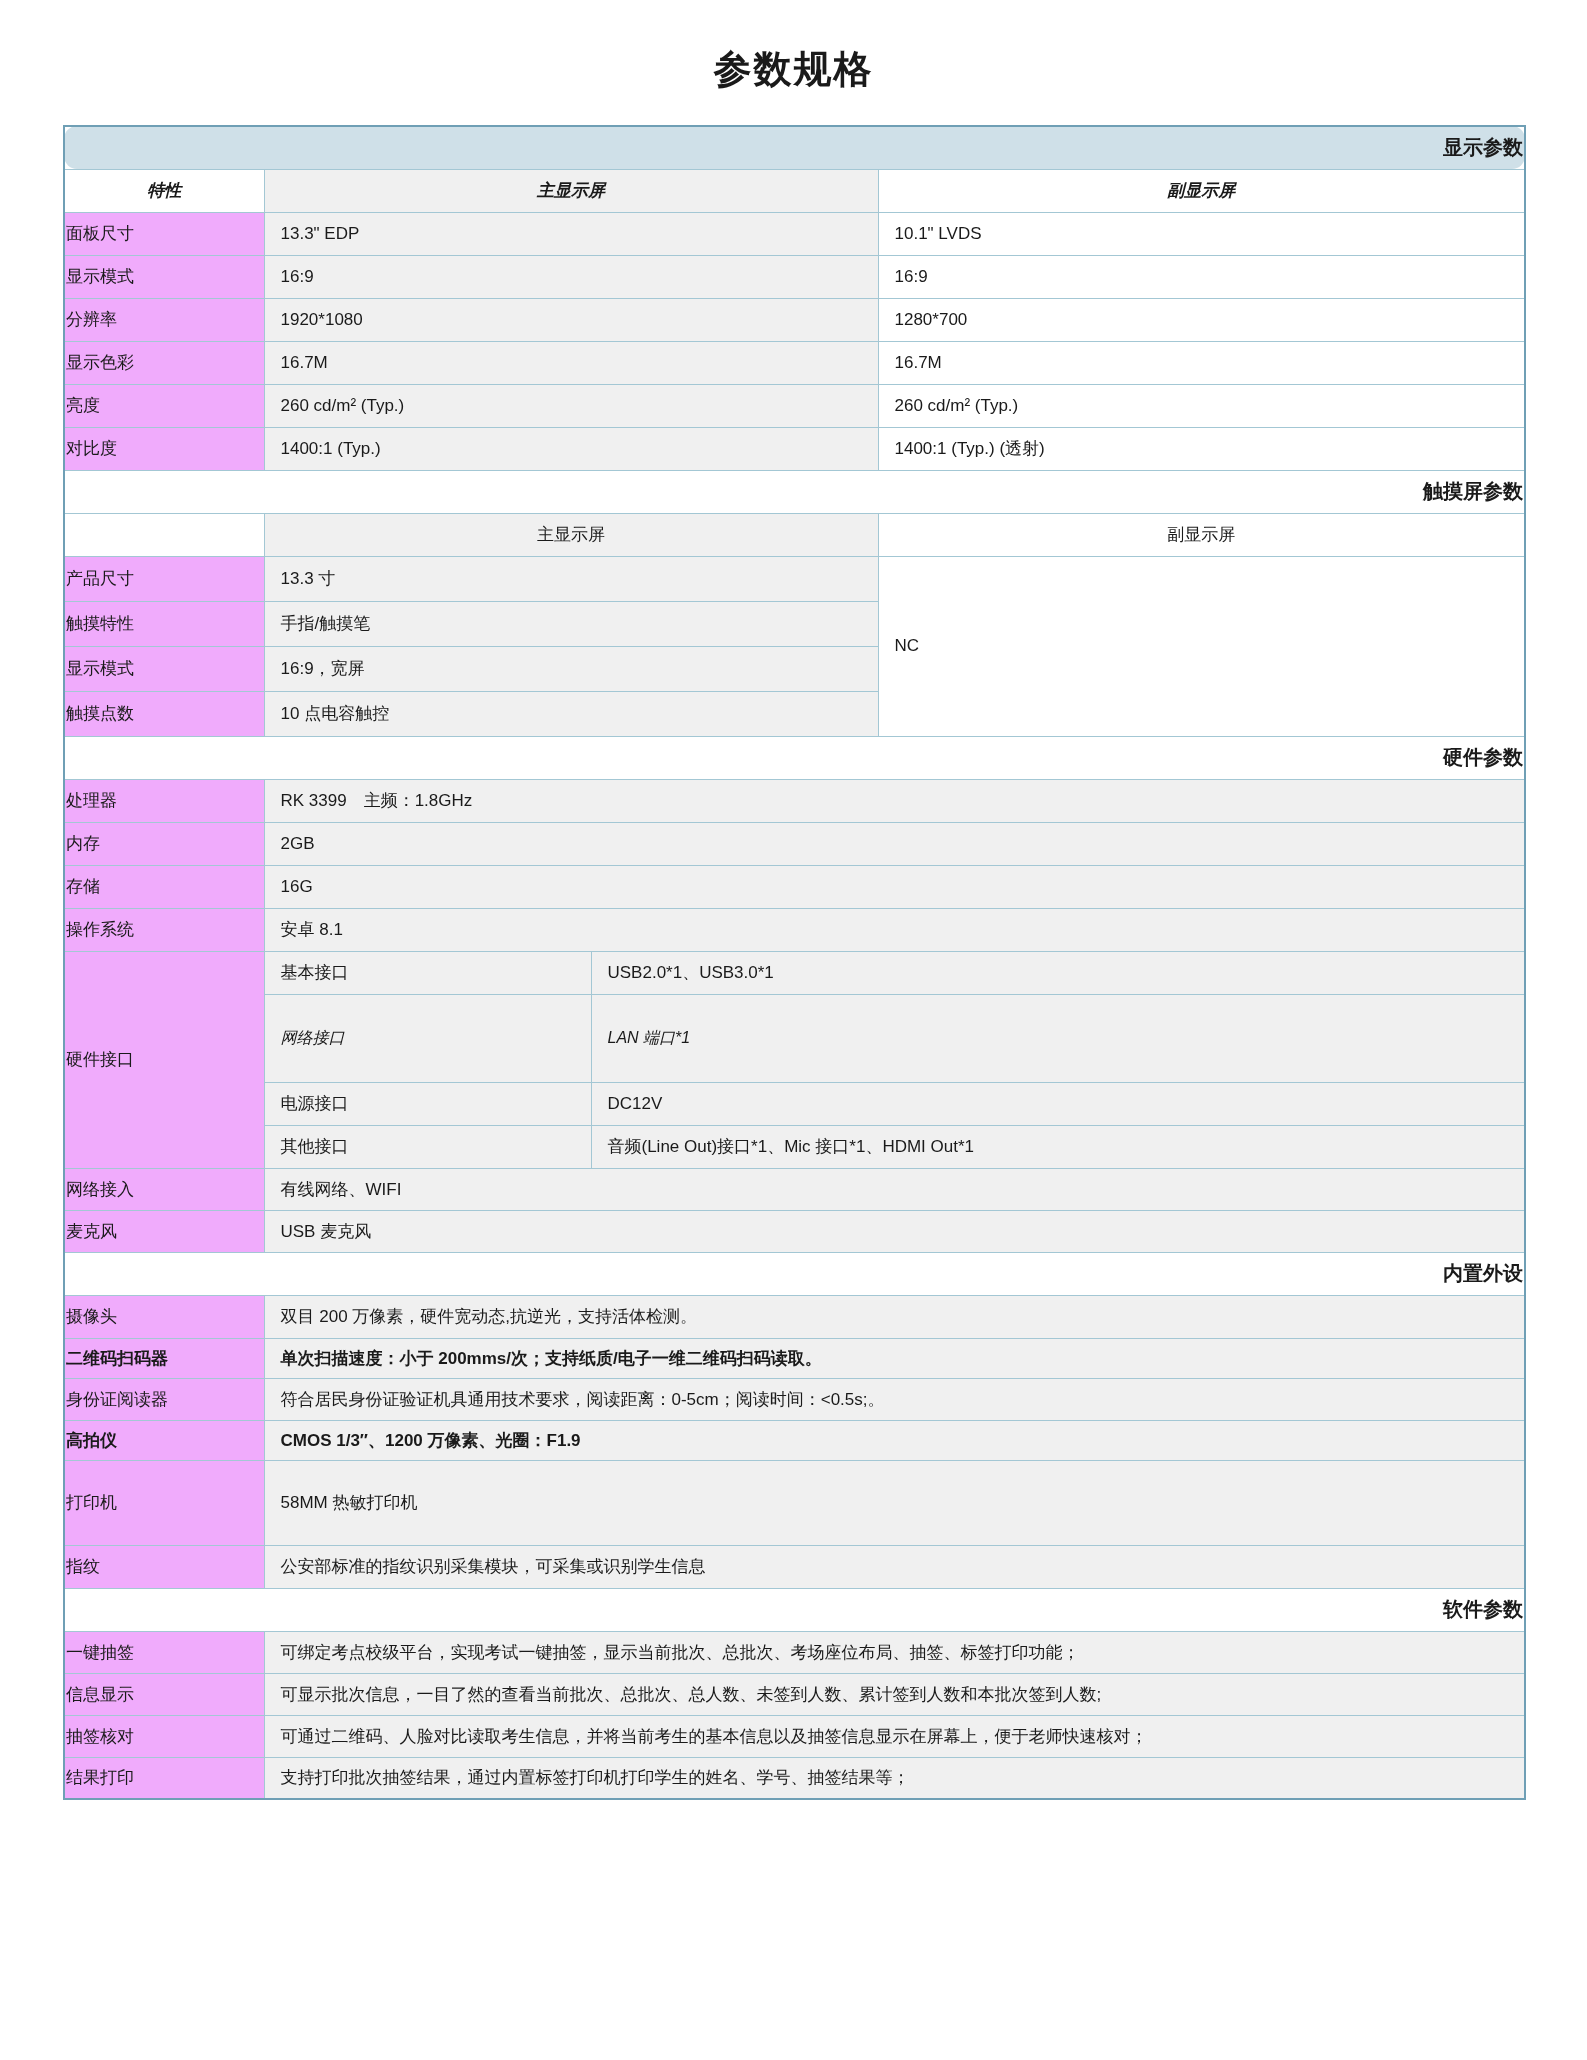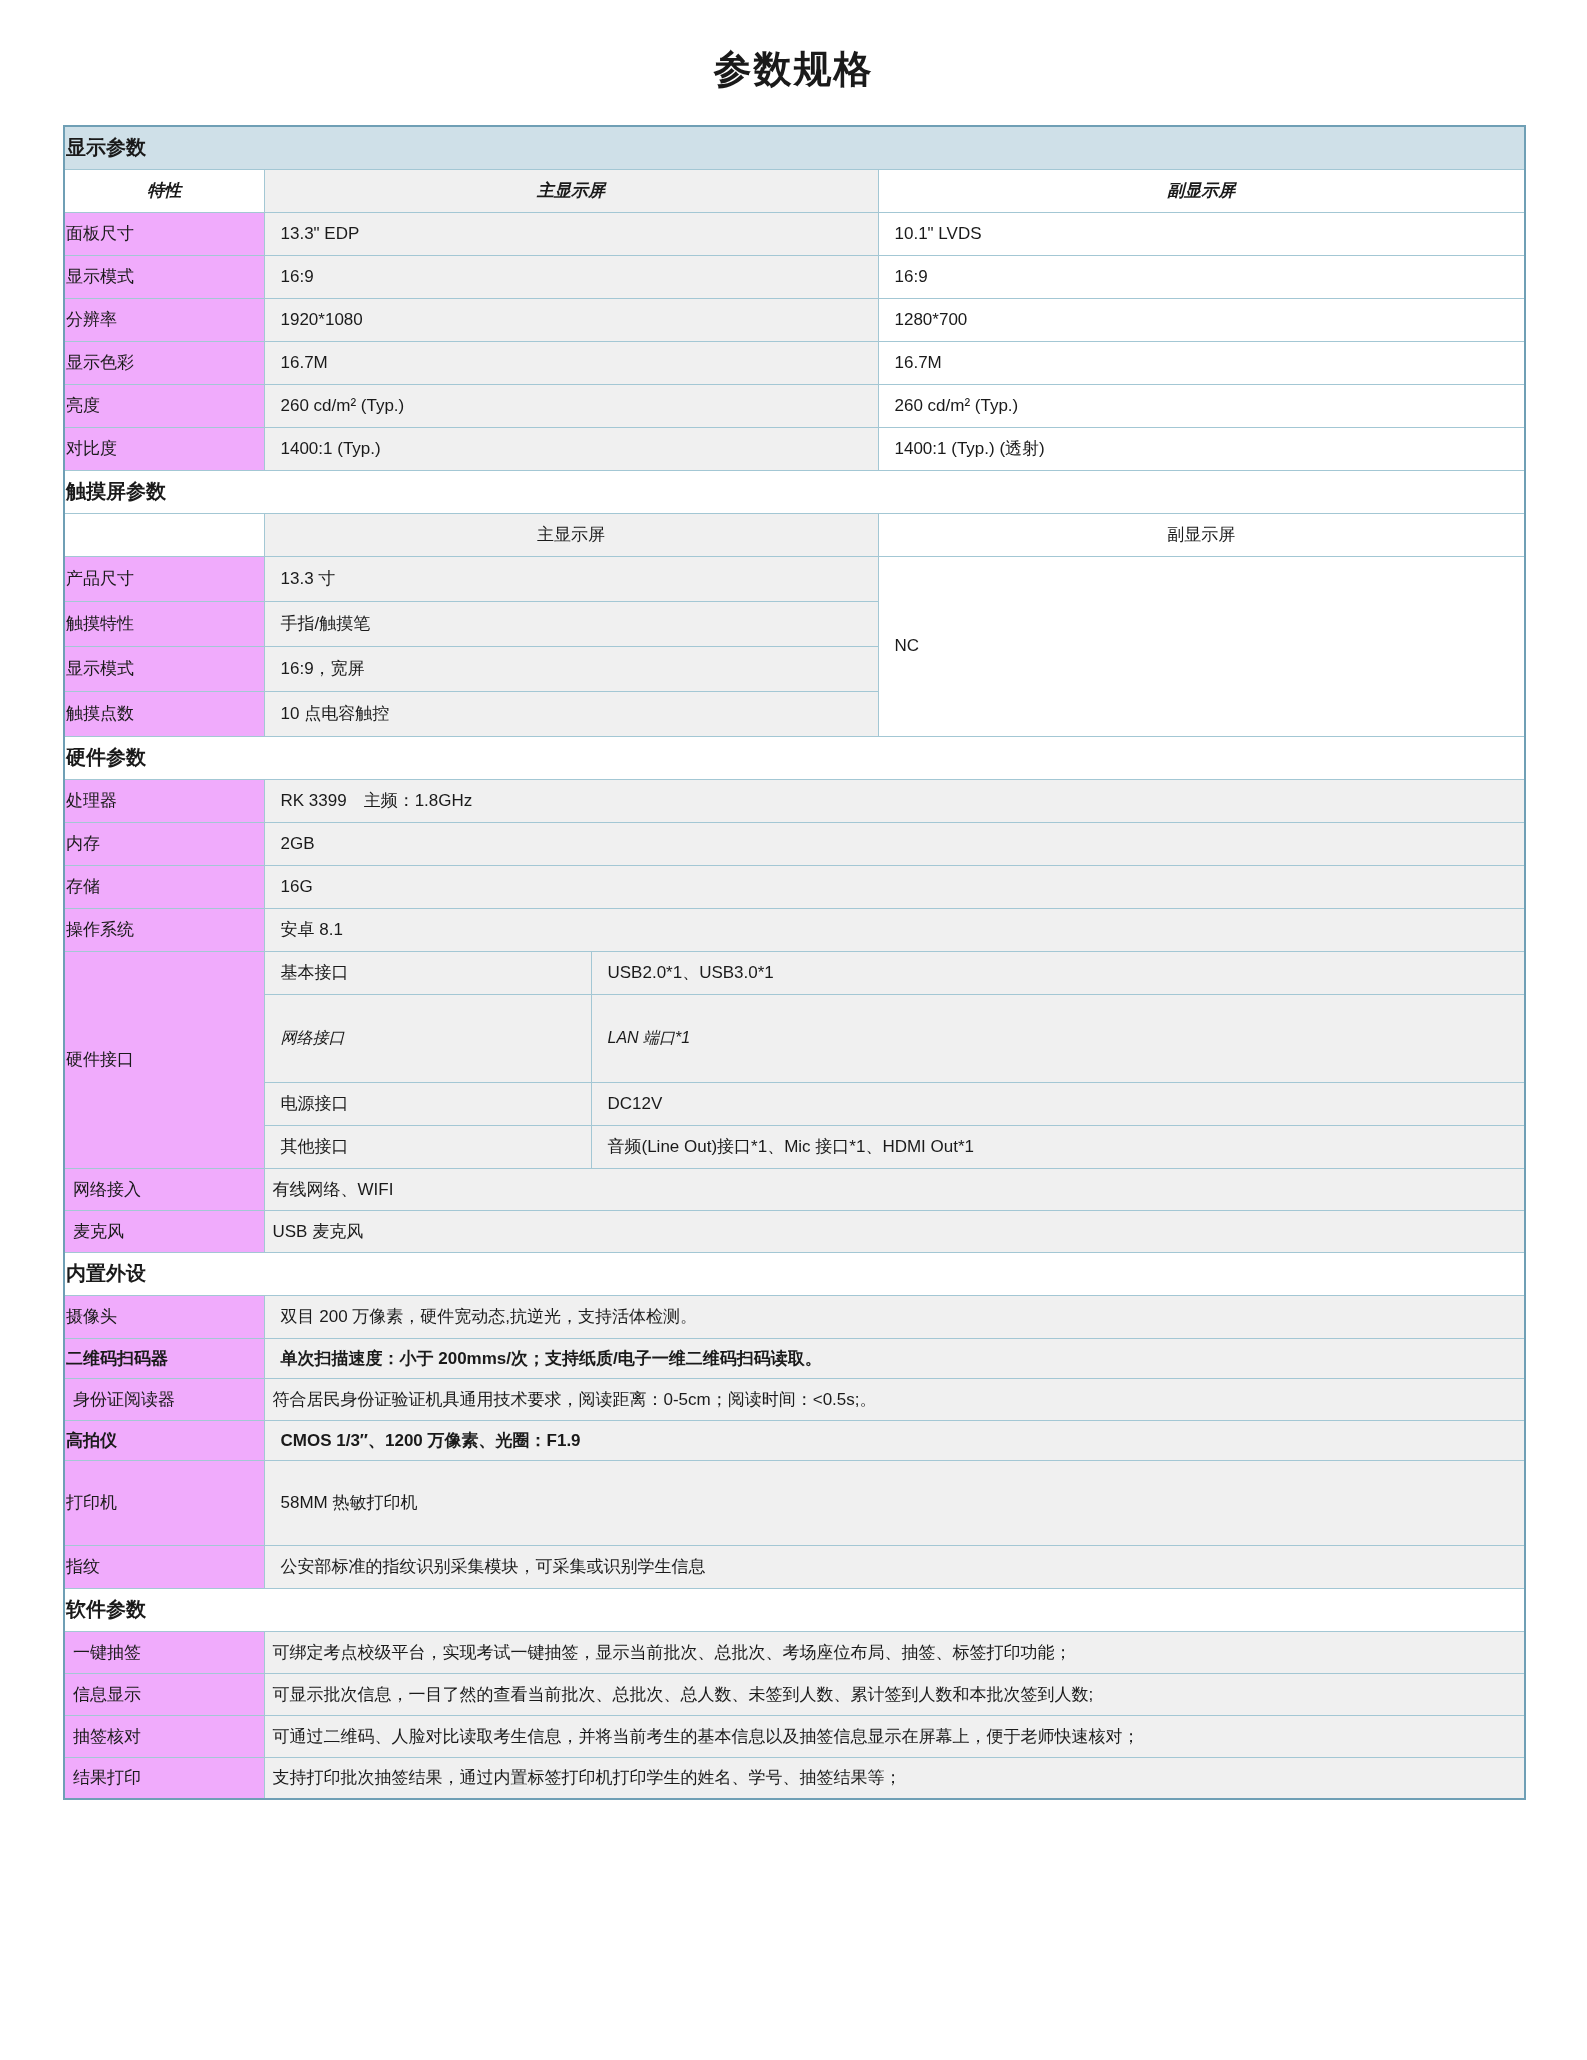--- a/index.html
+++ b/index.html
@@ -35,27 +35,28 @@
   table.spec td {
     border: 1px solid #a3c7d4;
     vertical-align: middle;
     height: 43px;
     box-sizing: border-box;
     overflow: hidden;
     white-space: nowrap;
   }
   
   td.band {
-    text-align: left;
+    text-align: right;
     font-weight: bold;
     font-size: 20px;
     height: 86px;
     border-top: 2px solid #7fa9bd;
     border-bottom: 2px solid #7fa9bd;
     background: #ffffff;
+    border-radius: 13px;
   }
   td.band-blue {
     background: #cfe0e8;
     height: 67px;
   }
   
   td.lbl {
     background: #f0abfc;
   }
   td.val {
@@ -76,21 +77,21 @@
   }
   td.hdr-shade { background: #f0f0f0; }
   td.hdr2 {
     text-align: center;
     font-weight: normal;
     background: #ffffff;
   }
   td.hdr2-shade { background: #f0f0f0; }
   tr.rh45 td { height: 45px; }
   tr.rh40 td { height: 40px; font-weight: bold; }
-  tr.rh42 td { height: 42px; padding-left: 8px; }
+  tr.rh42 td { height: 42px; }
   tr.rh88 td { height: 88px; font-size: 16px; font-style: italic; }
   tr.rh85 td { height: 85px; }
 </style>
 </head>
 <body>
 
 <div class="page">
   <h1 class="doc-title">参数规格</h1>
 
   <table class="spec">

